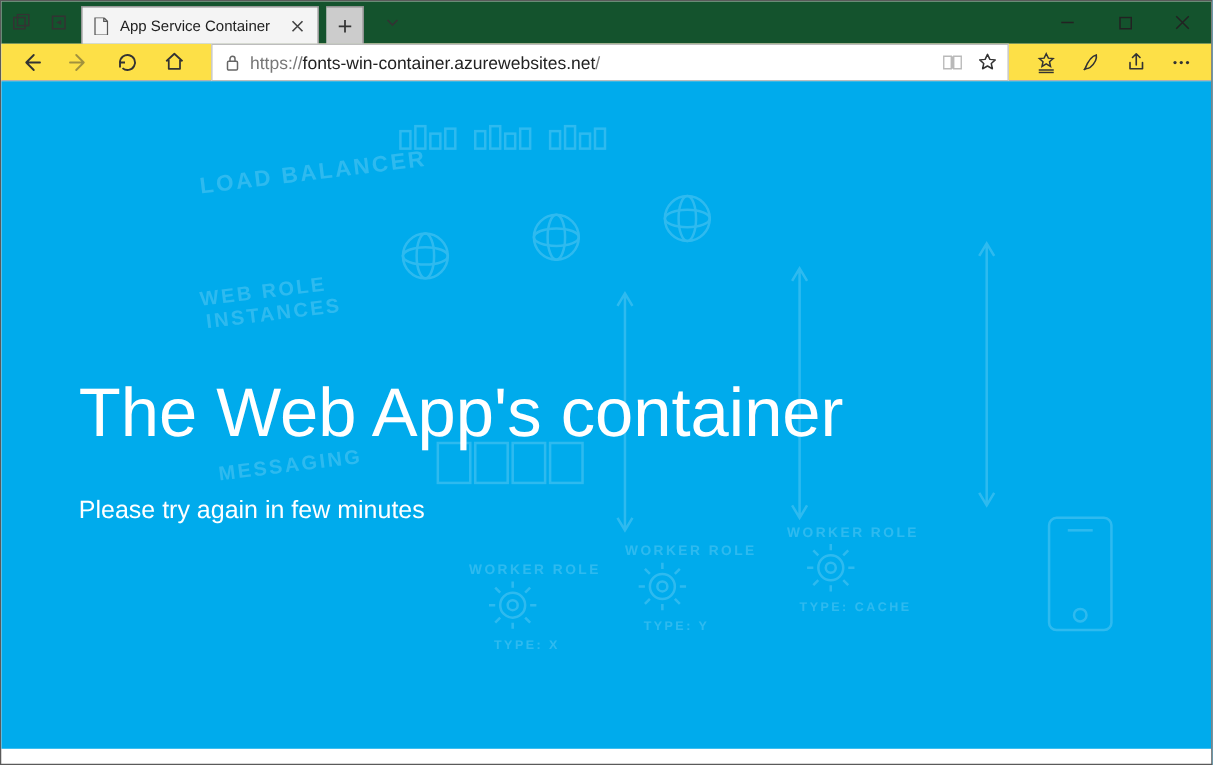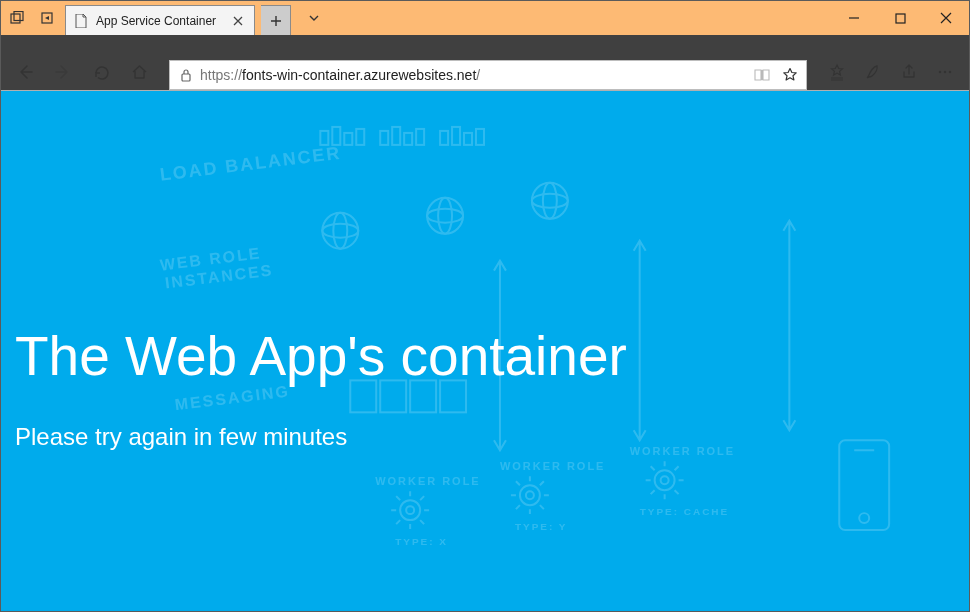--- a/index.html
+++ b/index.html
@@ -7,21 +7,21 @@
     font-family: "Segoe UI", Tahoma, sans-serif;
     width: 970px;
     height: 612px;
     background: #fff;
     overflow: hidden;
     border: 1px solid #5a5a5a;
   }
   
   .titlebar {
     height: 34px;
-    background: #fdba74;
+    background: #14532d;
     display: flex;
     align-items: stretch;
   }
   .titlebar-left { display: flex; align-items: center; padding-left: 4px; gap: 6px; }
   .sysicon { width: 24px; height: 34px; display: flex; align-items: center; justify-content: center; color: #333; }
   .tab {
     height: 30px;
     margin-top: 4px;
     background: #f4f4f4;
     border: 1px solid #8a8a8a;
@@ -41,24 +41,24 @@
     height: 30px; width: 30px; margin-top: 4px;
     border: 1px solid #8a8a8a; border-left:none; border-bottom:none;
     background: #cccccc;
     display: inline-flex; align-items: center; justify-content: center; color:#333;
   }
   .tab-menu { width: 34px; display: inline-flex; align-items: center; justify-content: center; color:#333; }
   .titlebar-right { margin-left: auto; display: flex; }
   .winbtn { width: 46px; display: inline-flex; align-items: center; justify-content: center; color:#222; }
   
   .navbar {
-    height: 56px;
-    background: #404040;
+    height: 30px;
+    background: #fde047;
     border-bottom: 1px solid #b0b0b0;
-    display: flex; align-items: flex-end; padding: 0 6px; gap: 2px;
+    display: flex; align-items: center; padding: 0 6px; gap: 2px;
   }
   .navbtn { width: 36px; height: 36px; display: inline-flex; align-items: center; justify-content: center; color:#333; border-radius:2px;}
   .addressbar {
     flex: 1;
     height: 30px;
     margin: 0 10px;
     background: #fff;
     border: 1px solid #bdbdbd;
     display: flex; align-items: center;
     padding: 0 6px;
@@ -76,23 +76,24 @@
     background: #00abec;
     color: #fff;
     overflow: hidden;
   }
   .bgdeco { position:absolute; inset:0; opacity:0.18; pointer-events:none; }
   .bgdeco text { font-family: "Segoe UI", sans-serif; font-weight:700; fill:#fff; letter-spacing:2px; }
   .bgdeco .thin { stroke:#fff; stroke-width:2; fill:none; }
   .hero {
     position: relative;
     padding: 230px 20px 0 14px;
+    margin-left: 48px;
   }
   .hero h1 { font-weight: 300; font-size: 55px; line-height: 1.28; }
-  .hero p  { font-weight: 300; font-size: 24px; margin-top: 32px; }
+  .hero p  { font-weight: 300; font-size: 20px; margin-top: 32px; }
   svg { display:block; }
 </style>
 </head>
 <body>
 
 <div class="titlebar">
   <div class="titlebar-left">
     <div class="sysicon">
       <svg width="14" height="14" viewBox="0 0 14 14">
           <rect x="1" y="3" width="9" height="9" fill="none" stroke="#333" stroke-width="1.2"></rect>

